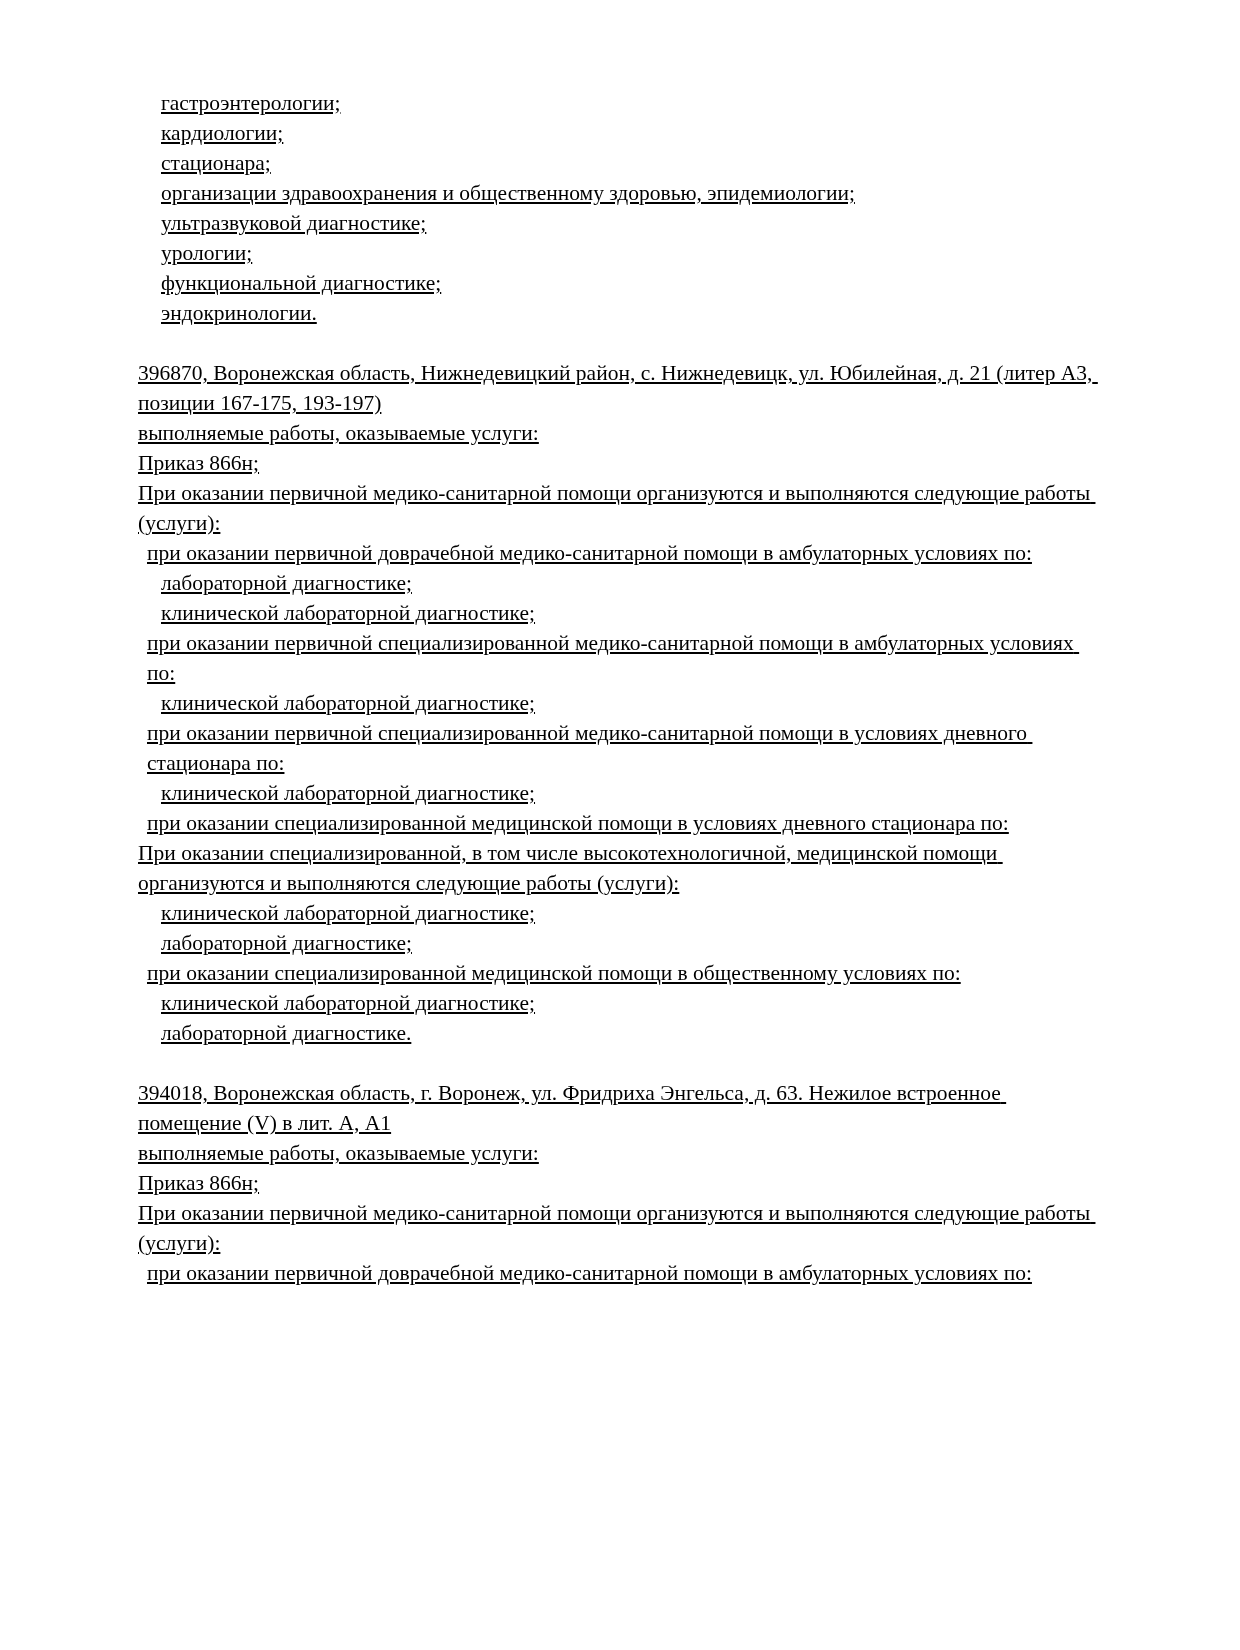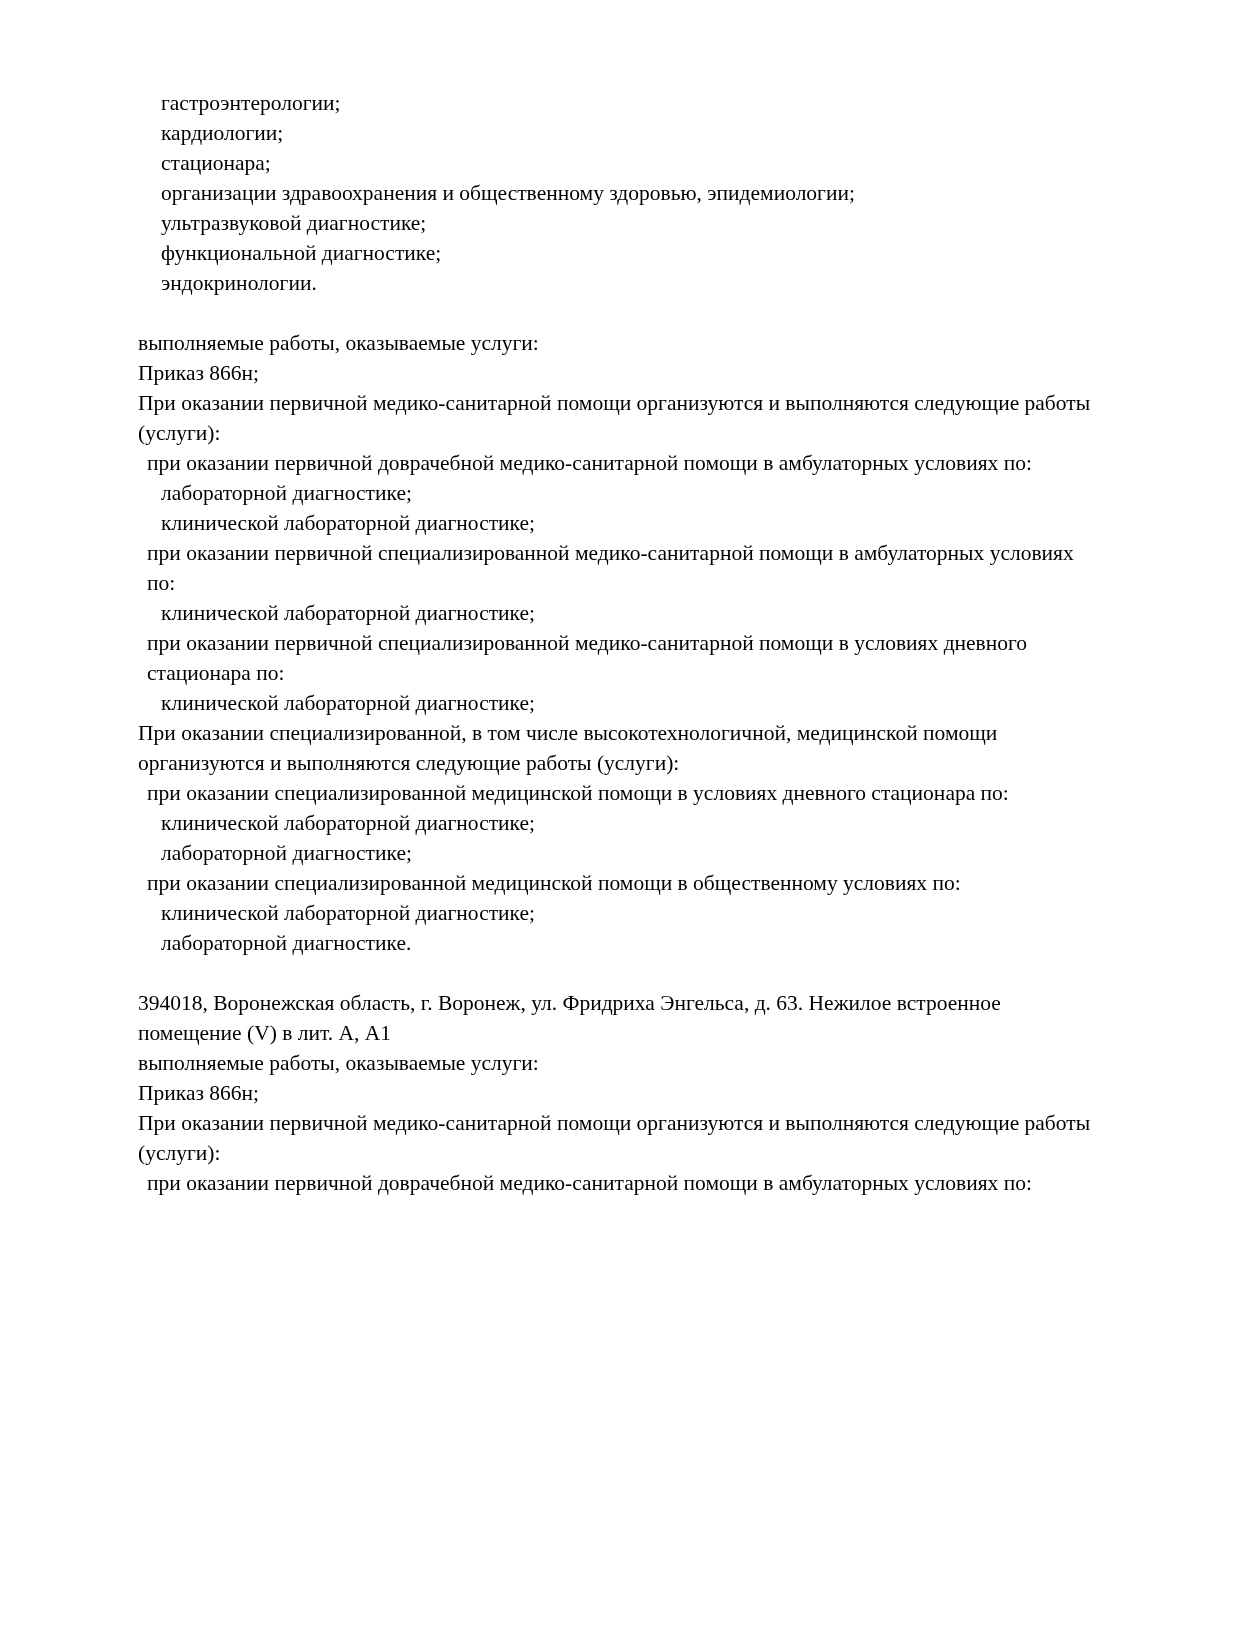--- a/index.html
+++ b/index.html
@@ -23,55 +23,58 @@
     background: #ffffff;
   }
   .doc-body {
     font-size: 21.5px;
     line-height: 30px;
     text-align: left;
   }
   .line {
     white-space: pre-wrap;
     min-height: 30px;
+    text-decoration: underline;
   }
   
   .lvl0  { padding-left: 0px; }
   .lvl1  { padding-left: 9px; }
   .lvl2  { padding-left: 23px; }
   .gap-sm { height: 30px; }
 </style>
 </head>
 <body>
 
 <div class="page">
   <div class="doc-body" id="doc-body">
       <div>
         <div class="line lvl2">гастроэнтерологии;</div>
         <div class="line lvl2">кардиологии;</div>
         <div class="line lvl2">стационара;</div>
         <div class="line lvl2">организации здравоохранения и общественному здоровью, эпидемиологии;</div>
         <div class="line lvl2">ультразвуковой диагностике;</div>
+        <div class="line lvl2">урологии;</div>
         <div class="line lvl2">функциональной диагностике;</div>
         <div class="line lvl2">эндокринологии.</div>
       </div>
       <div class="gap-sm"></div>
       <div>
+        <div class="line lvl0">396870, Воронежская область, Нижнедевицкий район, с. Нижнедевицк, ул. Юбилейная, д. 21 (литер А3, позиции 167-175, 193-197)</div>
         <div class="line lvl0">выполняемые работы, оказываемые услуги:</div>
         <div class="line lvl0">Приказ 866н;</div>
         <div class="line lvl0">При оказании первичной медико-санитарной помощи организуются и выполняются следующие работы (услуги):</div>
         <div class="line lvl1">при оказании первичной доврачебной медико-санитарной помощи в амбулаторных условиях по:</div>
         <div class="line lvl2">лабораторной диагностике;</div>
         <div class="line lvl2">клинической лабораторной диагностике;</div>
         <div class="line lvl1">при оказании первичной специализированной медико-санитарной помощи в амбулаторных условиях по:</div>
         <div class="line lvl2">клинической лабораторной диагностике;</div>
         <div class="line lvl1">при оказании первичной специализированной медико-санитарной помощи в условиях дневного стационара по:</div>
         <div class="line lvl2">клинической лабораторной диагностике;</div>
+        <div class="line lvl1">при оказании специализированной медицинской помощи в условиях дневного стационара по:</div>
         <div class="line lvl0">При оказании специализированной, в том числе высокотехнологичной, медицинской помощи организуются и выполняются следующие работы (услуги):</div>
-        <div class="line lvl1">при оказании специализированной медицинской помощи в условиях дневного стационара по:</div>
         <div class="line lvl2">клинической лабораторной диагностике;</div>
         <div class="line lvl2">лабораторной диагностике;</div>
         <div class="line lvl1">при оказании специализированной медицинской помощи в общественному условиях по:</div>
         <div class="line lvl2">клинической лабораторной диагностике;</div>
         <div class="line lvl2">лабораторной диагностике.</div>
       </div>
       <div class="gap-sm"></div>
       <div>
         <div class="line lvl0">394018, Воронежская область, г. Воронеж, ул. Фридриха Энгельса, д. 63. Нежилое встроенное помещение (V) в лит. А, А1</div>
         <div class="line lvl0">выполняемые работы, оказываемые услуги:</div>

